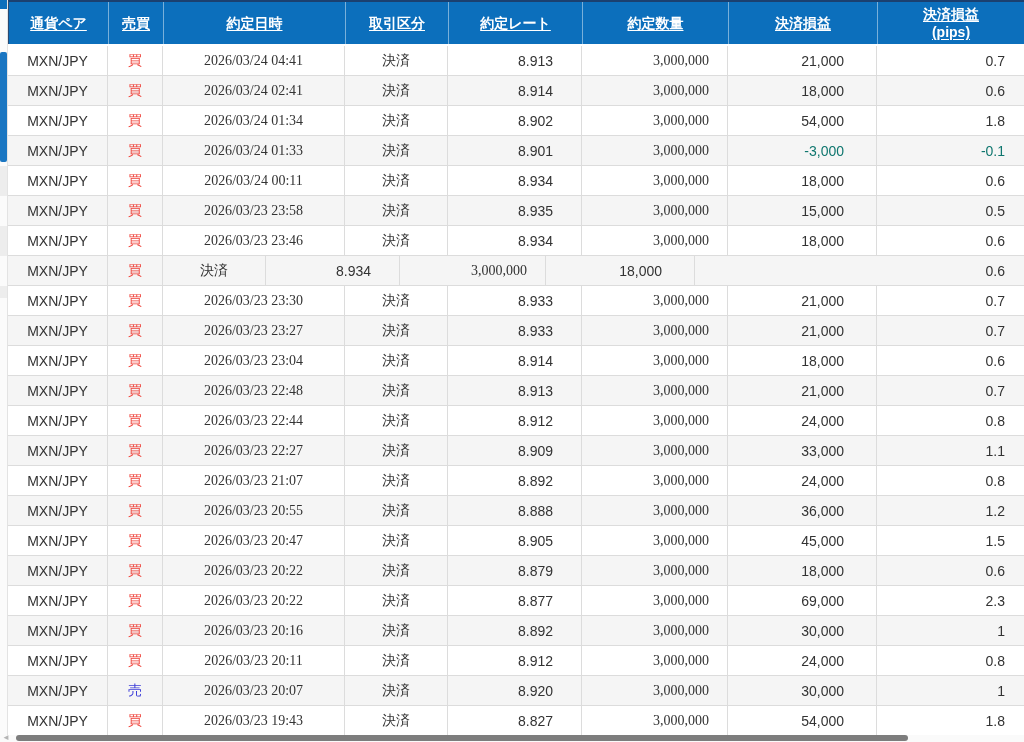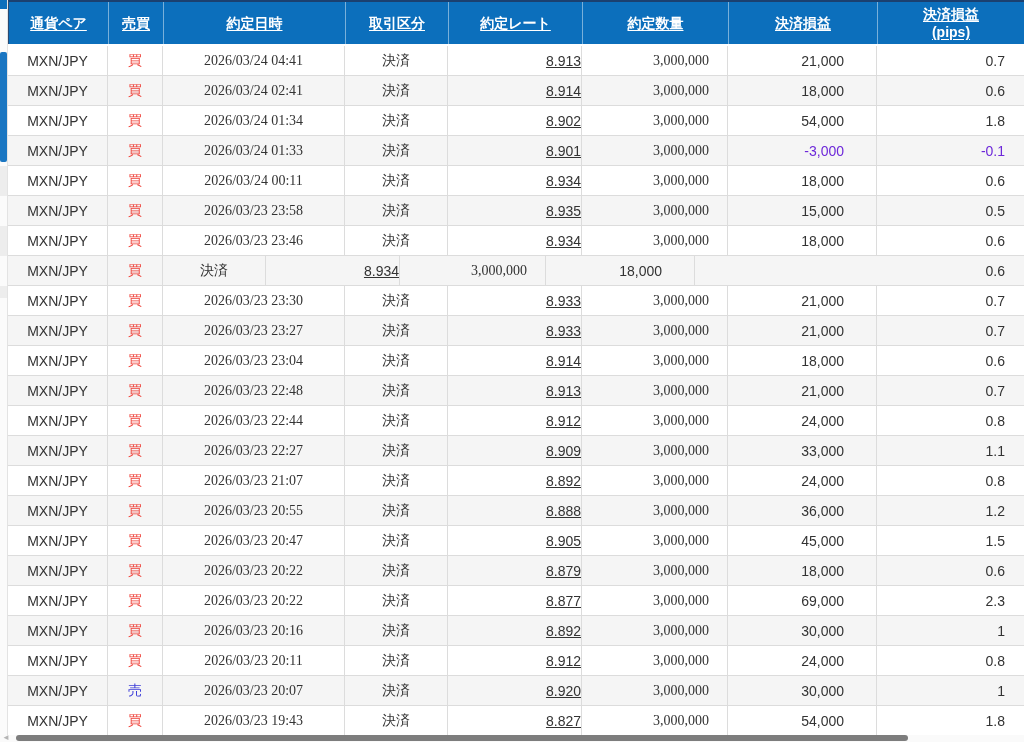--- a/index.html
+++ b/index.html
@@ -35,26 +35,26 @@
     display:flex;align-items:center;justify-content:center;
     font-size:14px;box-sizing:border-box;border-right:1px solid #dcdcdc;
     white-space:nowrap;overflow:hidden;
   }
   .td:last-child{border-right:none;}
 
   .c0{width:100px;} .c1{width:55px;} .c2{width:182px;font-family:Liberation Serif, serif;} .c3{width:103px;}
   .c4{width:134px;} .c5{width:146px;font-family:Liberation Serif, serif;} .c6{width:149px;} .c7{flex:1;min-width:120px;}
   .h7{line-height:18px;}
   .num{justify-content:flex-end;}
-  .c4.num{padding-right:0;text-decoration:underline;} .c5.num{padding-right:18px;}
+  .c4.num{padding-right:28px;} .c5.num{padding-right:18px;}
   .c6.num{padding-right:32px;} .c7.num{padding-right:19px;}
 
   .side-buy{color:#ef4038;}
   .side-sell{color:#3c3cd8;}
-  .neg{color:#6d28d9;}
+  .neg{color:#0f766e;}
 
   
   .hscroll{position:absolute;left:0;bottom:0;width:1024px;height:7px;background:#fafafa;}
   .hs-arrow{
     position:absolute;left:1px;top:-2px;width:10px;height:10px;
     color:#b5b5b5;font-size:8px;line-height:10px;text-align:center;
   }
   .hs-thumb{position:absolute;left:16px;top:0;width:892px;height:6px;background:#7d7d7d;border-radius:3px;}
 </style>
 </head>

